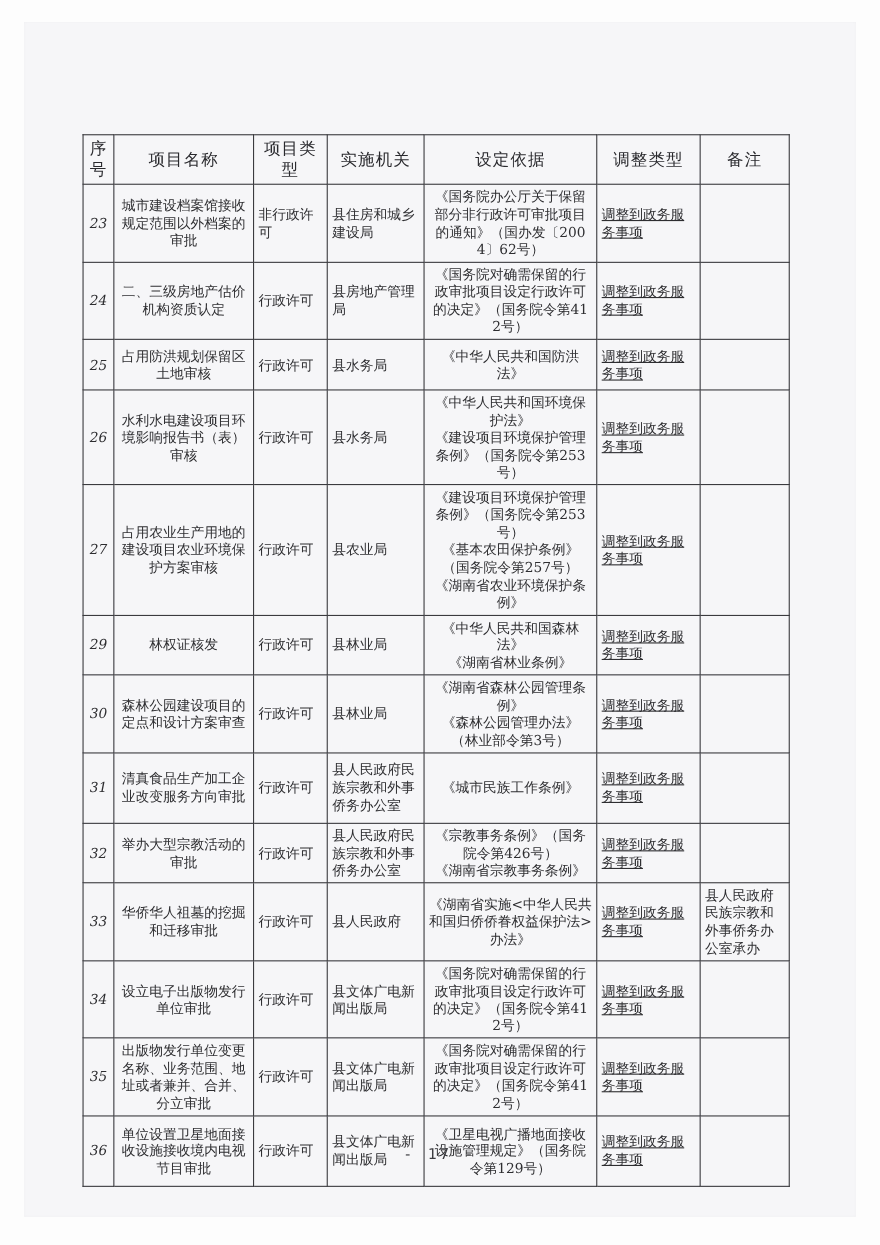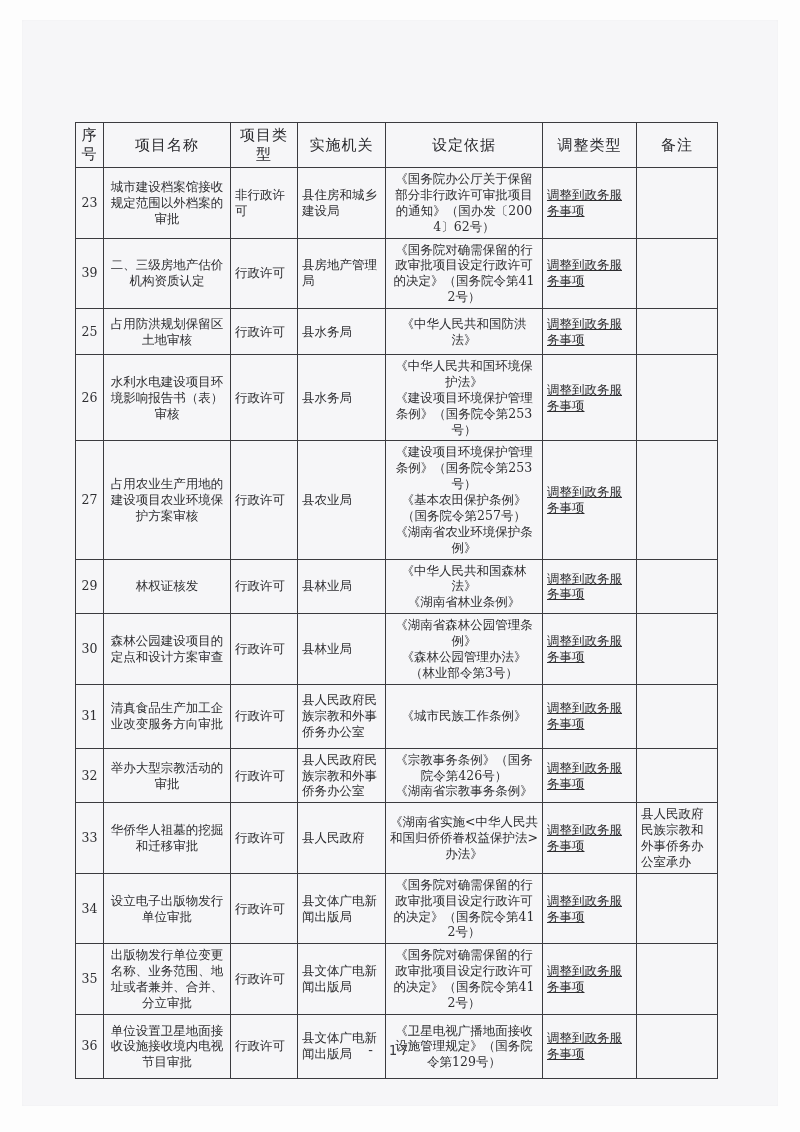--- a/index.html
+++ b/index.html
@@ -41,21 +41,21 @@
     overflow: hidden;
     word-break: break-all;
   }
   .approval th {
     font-size: 15px;
     height: 36px;
     text-align: center;
     letter-spacing: 1px;
     color: #2a2a2e;
   }
-  .c-no     { text-align: center; padding: 3px 1px; }
+  .c-no     { text-align: center; padding: 3px 1px; font-style: italic; }
   .c-name   { text-align: center; }
   .c-type   { text-align: left; padding: 3px 0 3px 3px; }
   .c-agency { text-align: left; }
   .c-basis  { text-align: center; white-space: pre-line; padding: 3px 3px; }
   .c-adj    { text-align: left; text-decoration: underline; }
   .c-remark { text-align: left; }
 
   tbody tr:nth-child(1)  { height: 62px; }
   tbody tr:nth-child(2)  { height: 52px; }
   tbody tr:nth-child(3)  { height: 46px; }
@@ -113,21 +113,21 @@
     <tr>
       <td class="c-no">23</td>
       <td class="c-name">城市建设档案馆接收规定范围以外档案的审批</td>
       <td class="c-type">非行政许可</td>
       <td class="c-agency">县住房和城乡建设局</td>
       <td class="c-basis">《国务院办公厅关于保留部分非行政许可审批项目的通知》（国办发〔2004〕62号）</td>
       <td class="c-adj">调整到政务服务事项</td>
       <td class="c-remark"></td>
     </tr>
     <tr>
-      <td class="c-no">39</td>
+      <td class="c-no">24</td>
       <td class="c-name">二、三级房地产估价机构资质认定</td>
       <td class="c-type">行政许可</td>
       <td class="c-agency">县房地产管理局</td>
       <td class="c-basis">《国务院对确需保留的行政审批项目设定行政许可的决定》（国务院令第412号）</td>
       <td class="c-adj">调整到政务服务事项</td>
       <td class="c-remark"></td>
     </tr>
     <tr>
       <td class="c-no">25</td>
       <td class="c-name">占用防洪规划保留区土地审核</td>

